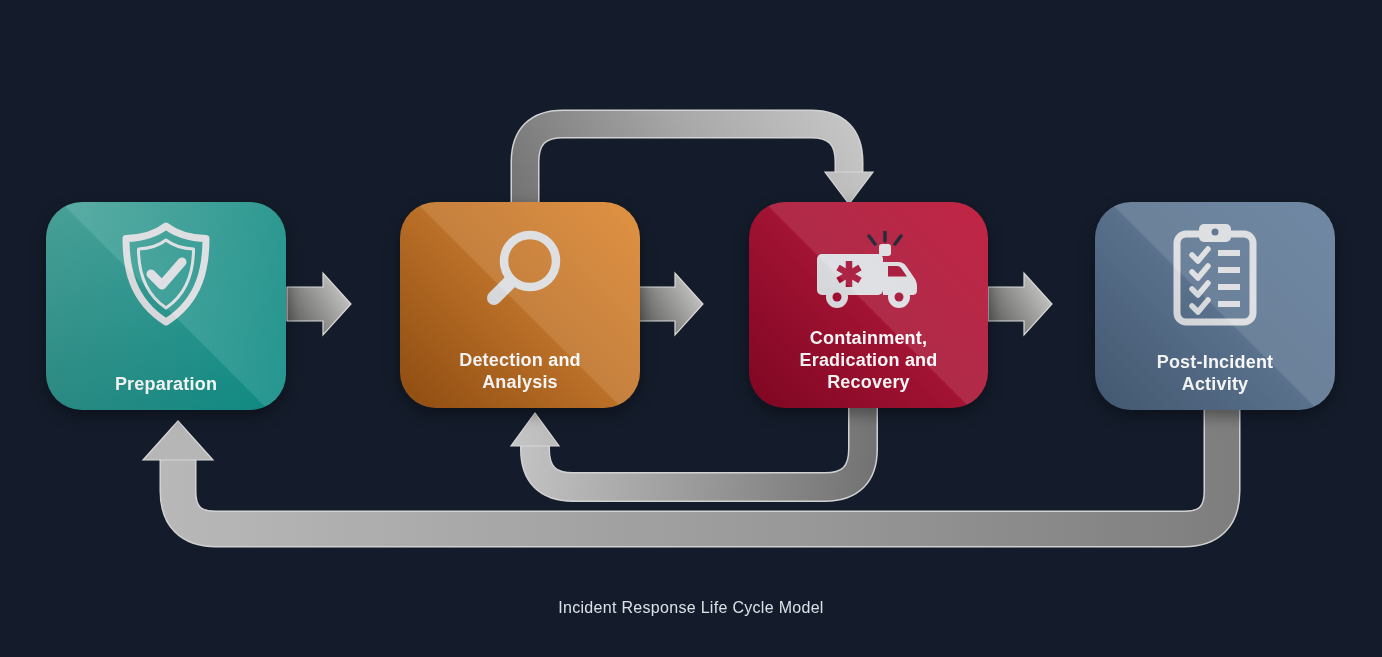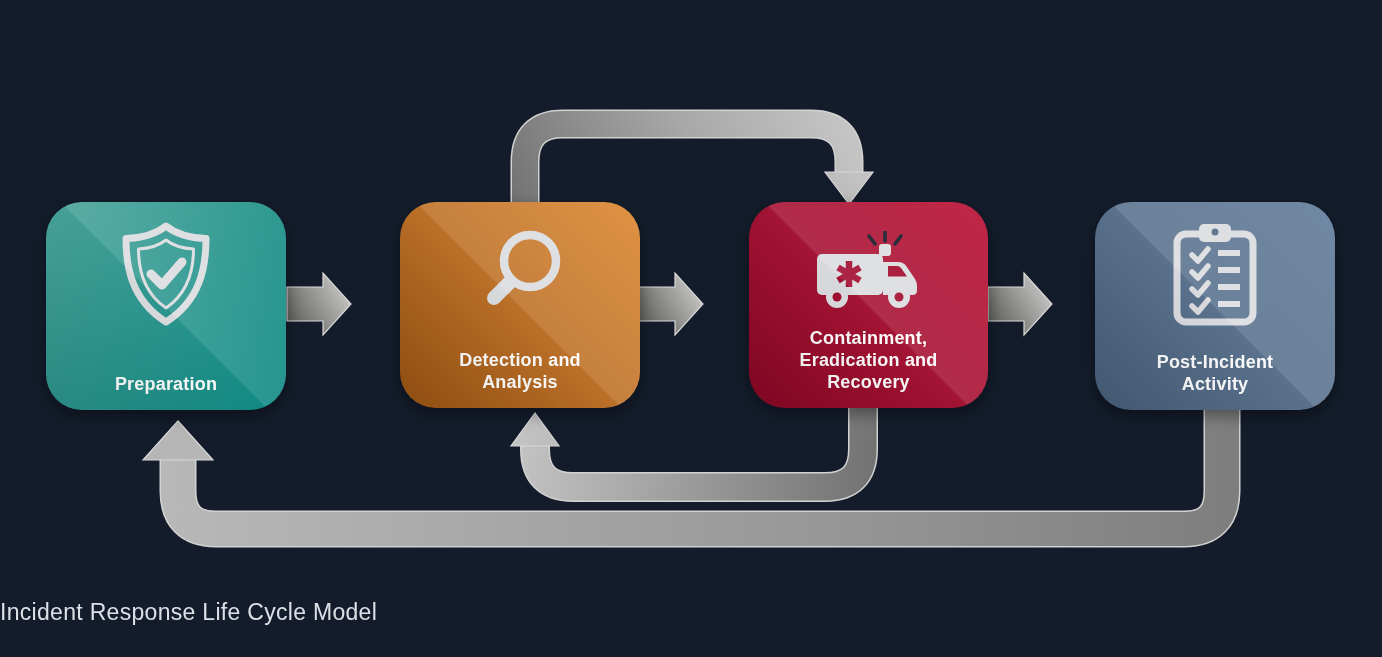--- a/index.html
+++ b/index.html
@@ -30,21 +30,21 @@
     position:absolute;top:16px;left:0;right:0;height:112px;
     display:flex;align-items:center;justify-content:center;
   }
   .label{
     position:absolute;left:10px;right:10px;bottom:15px;
     text-align:center;color:#ffffff;
     font-size:18px;font-weight:bold;line-height:22px;letter-spacing:0.2px;
   }
   .caption{
     position:absolute;top:599px;left:0;width:100%;
-    color:#dce1e7;font-size:23px;letter-spacing:0.3px;
+    text-align:center;color:#dce1e7;font-size:16px;letter-spacing:0.3px;
   }
 </style>
 </head>
 <body>
 
 <div class="canvas">
 
   <svg class="connectors" width="1382" height="657" viewBox="0 0 1382 657">
     <defs>
       <linearGradient id="gradBlock" x1="0" y1="0.8" x2="1" y2="0.2">

